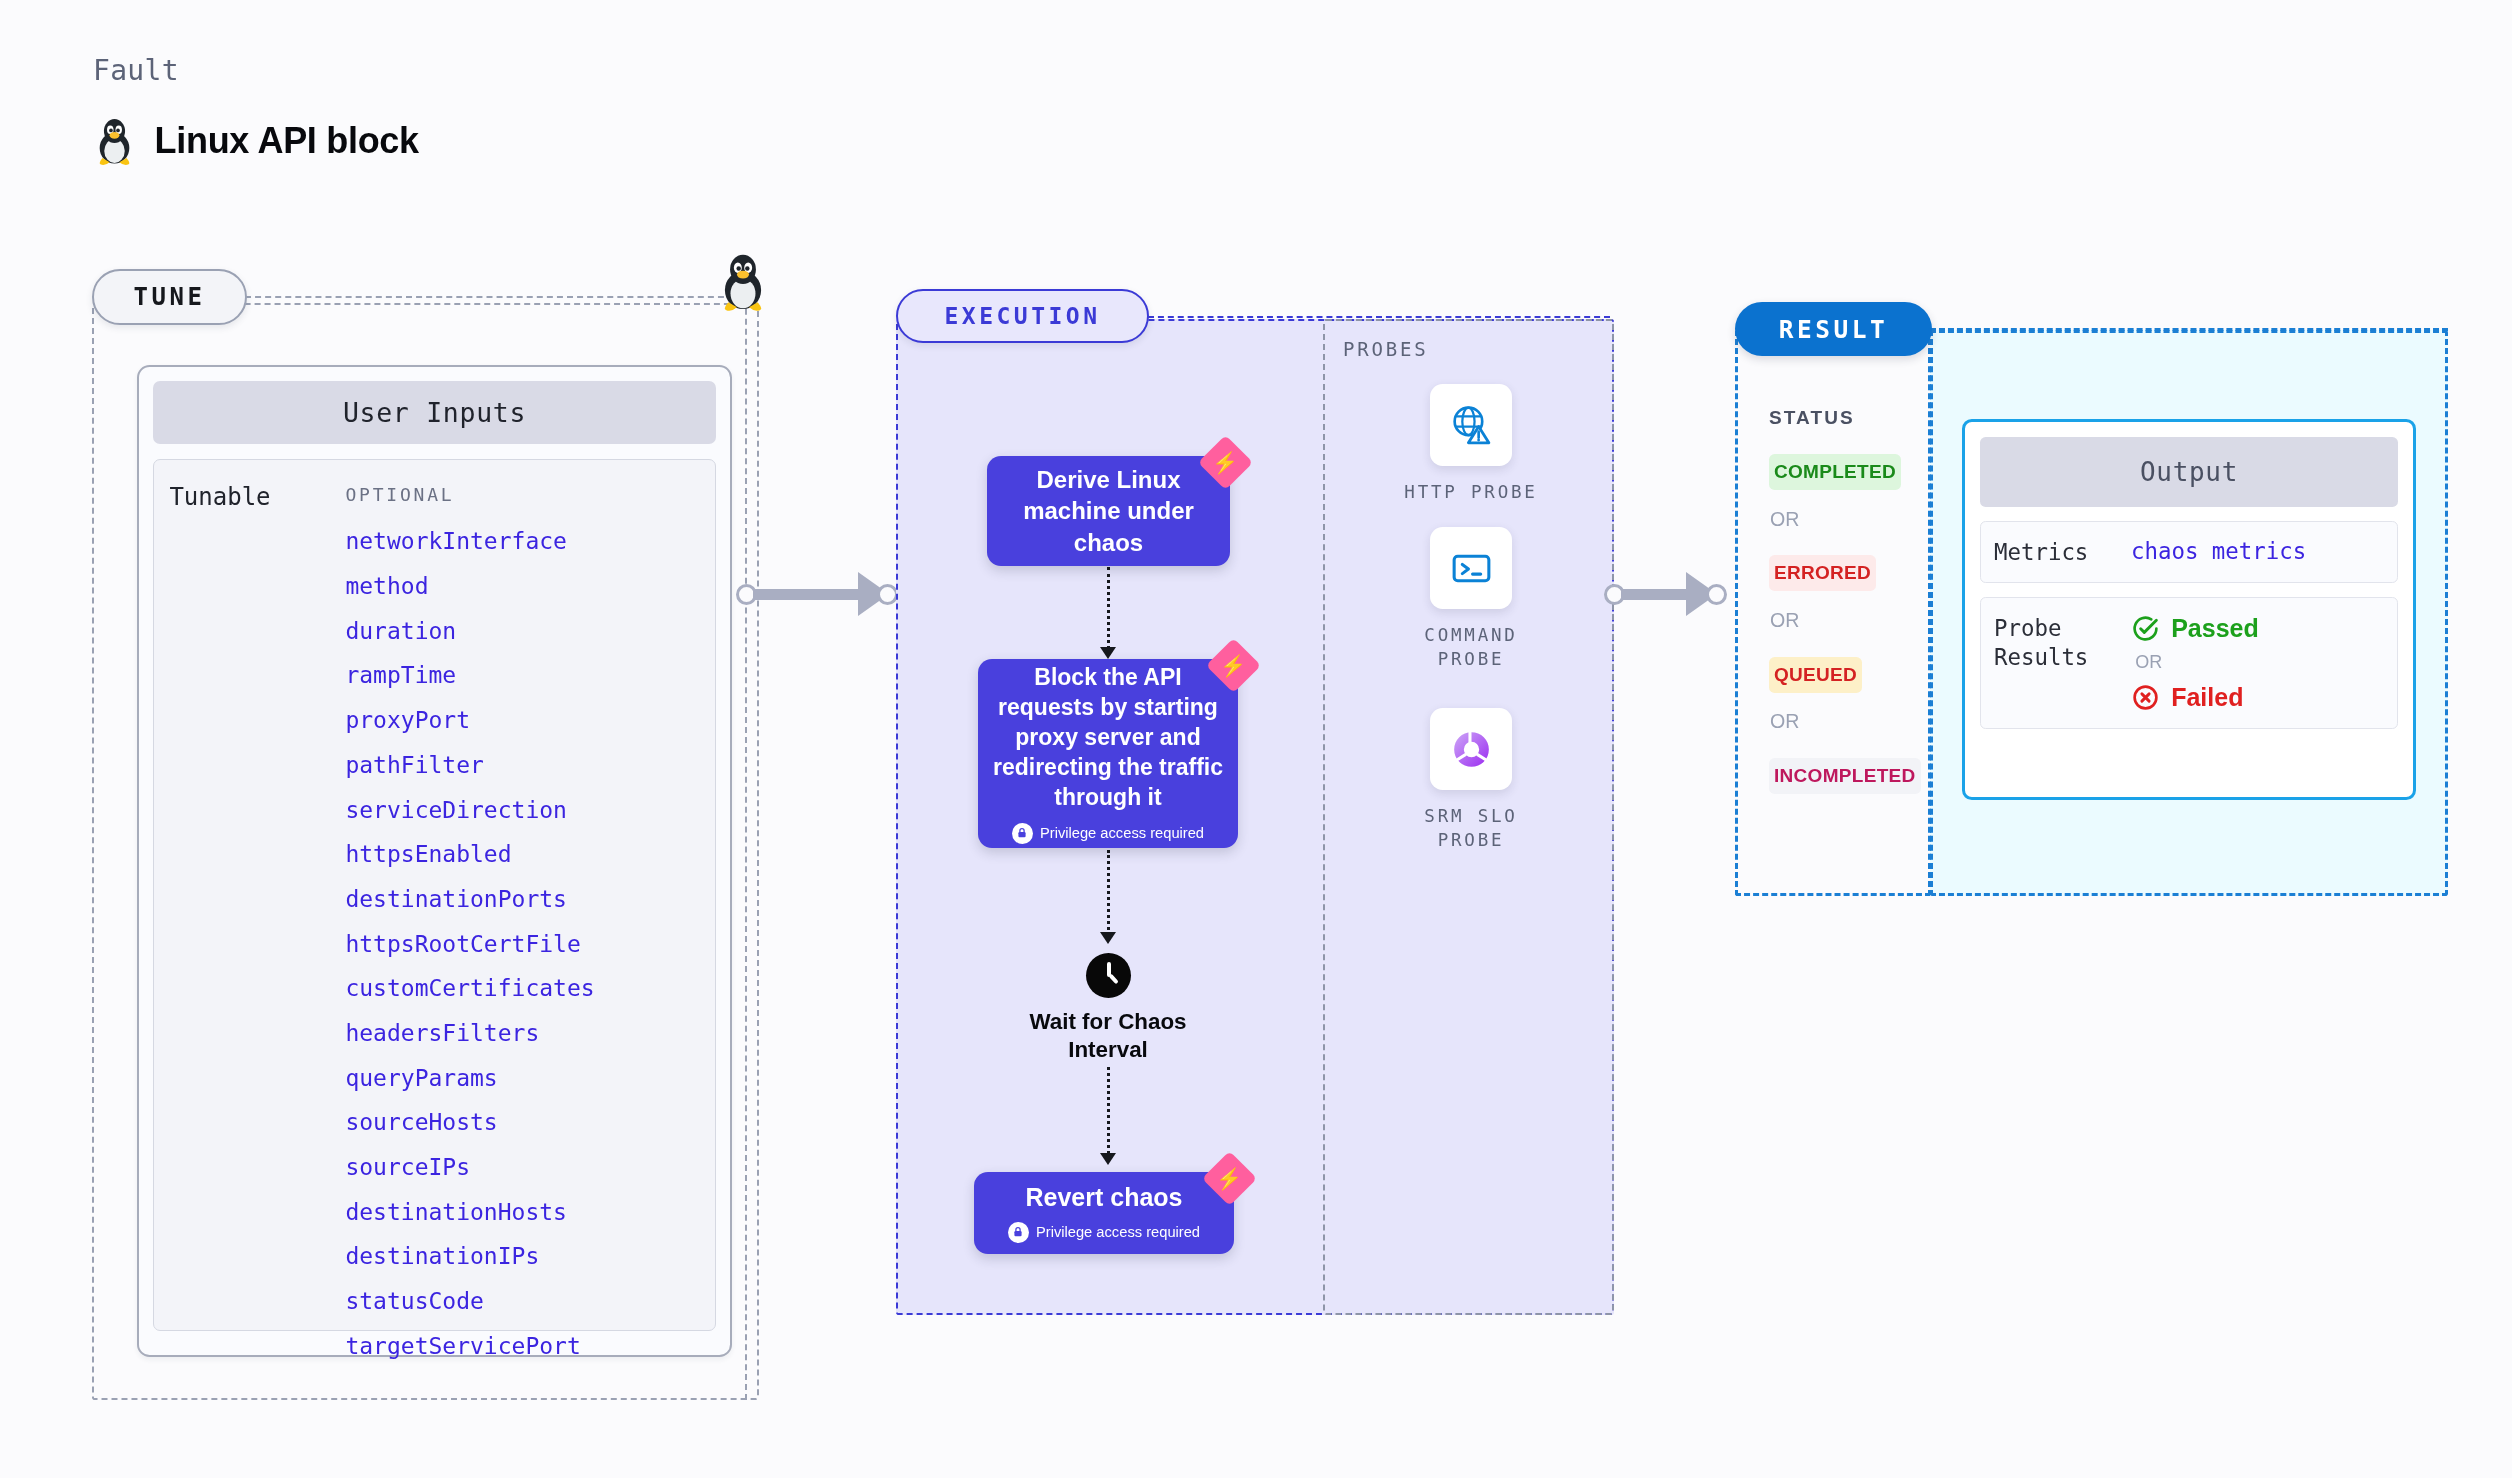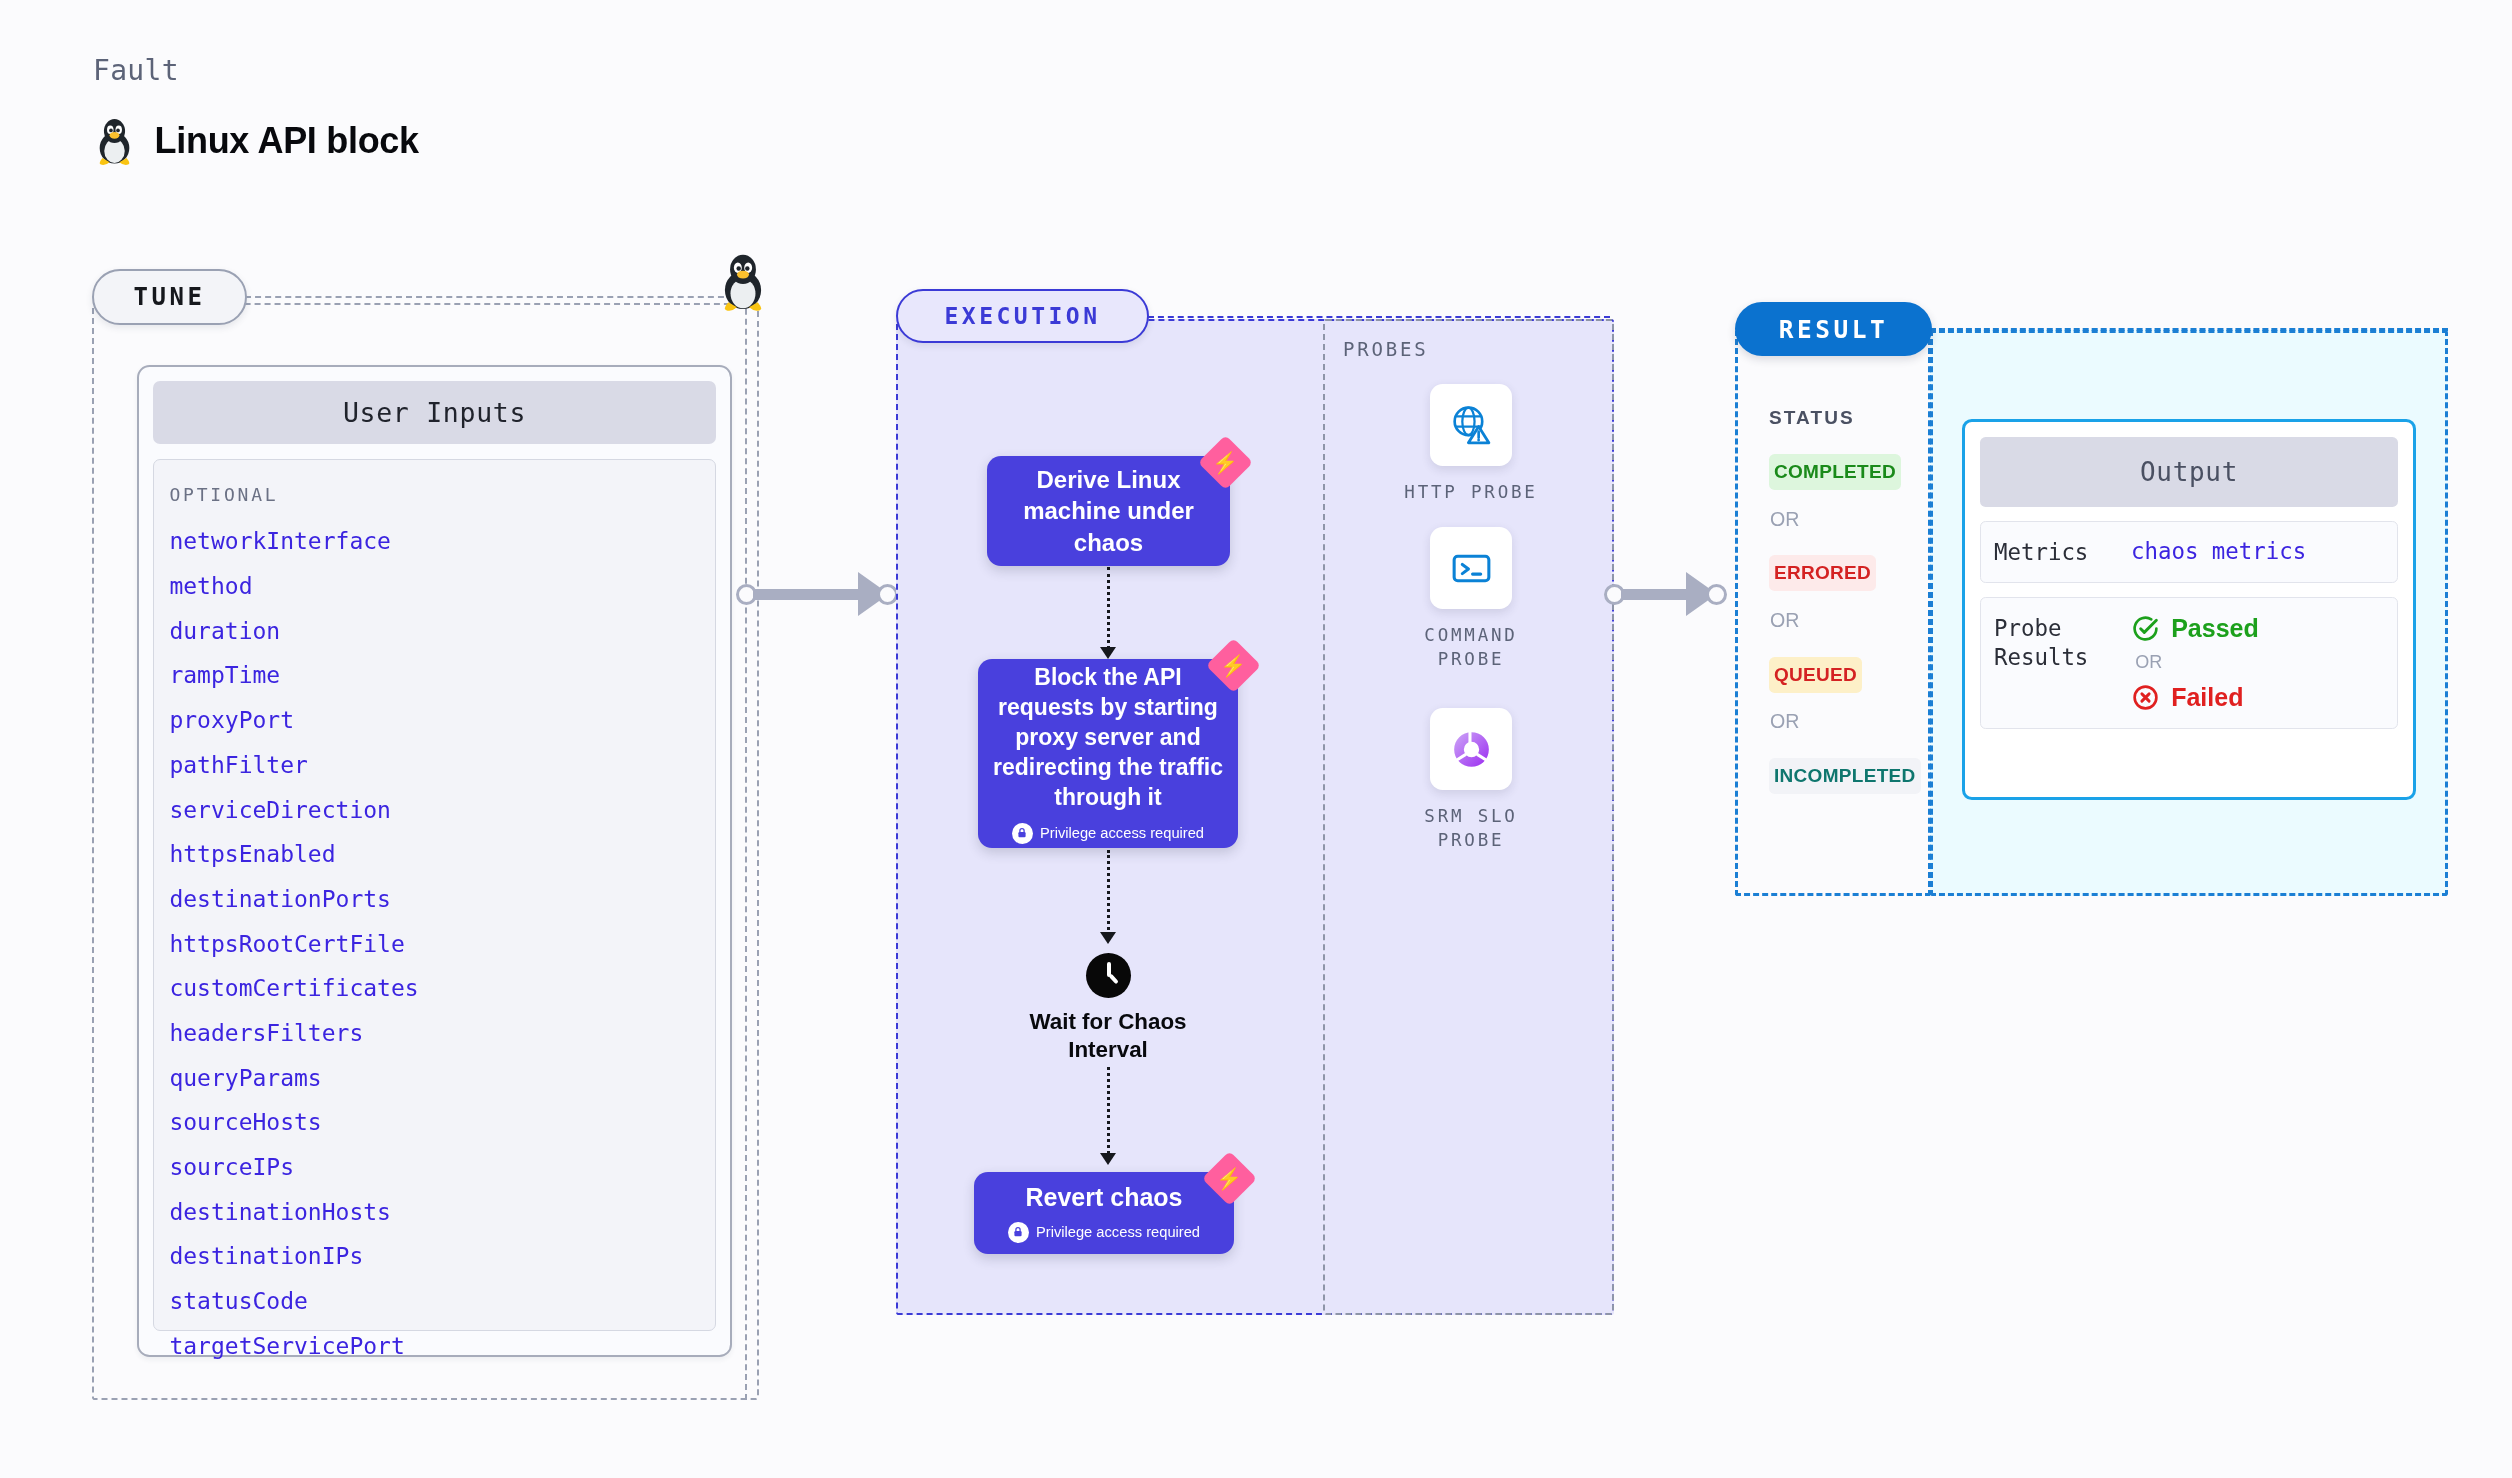--- a/index.html
+++ b/index.html
@@ -308,20 +308,21 @@
       <circle cx="34" cy="19" r="2.6" fill="#1f252b"></circle>
       <ellipse cx="29" cy="26" rx="7" ry="4.6" fill="#fbc02d"></ellipse>
       <path d="M12 58 q-6 7 -3 9 q6 3 13 -3z" fill="#f9c412"></path>
       <path d="M46 58 q6 7 3 9 q-6 3 -13 -3z" fill="#f9c412"></path>
     </svg>
   </span>
 
   <div id="userinputs-card">
     <div id="userinputs-header">User Inputs</div>
     <div id="tunable-box">
+      <div id="tunable-label">Tunable</div>
       <div class="opt-col">
         <div class="opt-heading">OPTIONAL</div>
         <div class="param">networkInterface</div>
         <div class="param">method</div>
         <div class="param">duration</div>
         <div class="param">rampTime</div>
         <div class="param">proxyPort</div>
         <div class="param">pathFilter</div>
         <div class="param">serviceDirection</div>
         <div class="param">httpsEnabled</div>
@@ -457,21 +458,21 @@
   <div class="pill" id="result-pill">RESULT</div>
 
   <div id="status-title">STATUS</div>
 
   <div class="status-badge" style="top:454px; background:#ddf6dd; color:#1a8a1a;">COMPLETED</div>
   <div class="or-text" style="top:508px;">OR</div>
   <div class="status-badge" style="top:555px; background:#fdeaea; color:#d42222;">ERRORED</div>
   <div class="or-text" style="top:609px;">OR</div>
   <div class="status-badge" style="top:657px; background:#fdf0c8; color:#d42222;">QUEUED</div>
   <div class="or-text" style="top:710px;">OR</div>
-  <div class="status-badge" style="top:758px; background:#f2f3f7; color:#0f766e;">INCOMPLETED</div>
+  <div class="status-badge" style="top:758px; background:#f2f3f7; color:#be185d;">INCOMPLETED</div>
 
   <div id="output-card">
     <div id="output-header">Output</div>
 
     <div class="out-row">
       <div class="out-key">Metrics</div>
       <div class="out-val-metrics">chaos metrics</div>
     </div>
 
     <div class="out-row">

